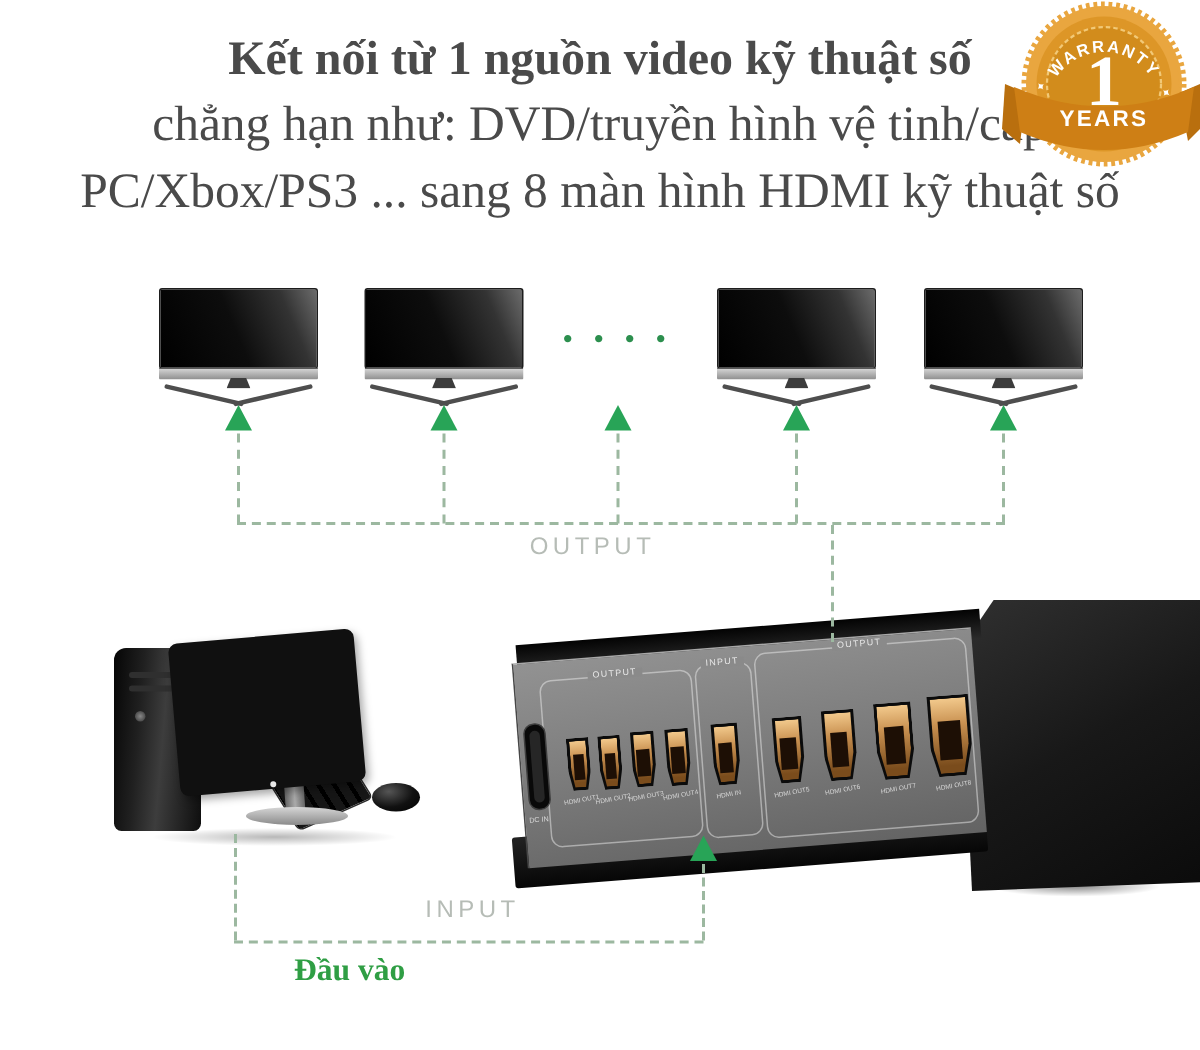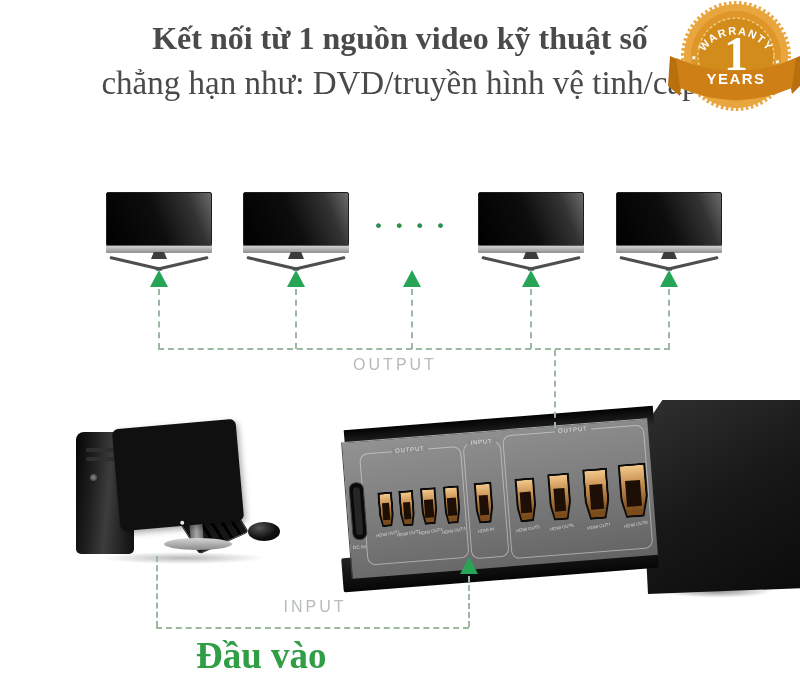--- a/index.html
+++ b/index.html
@@ -98,20 +98,21 @@
           white-space:nowrap;transform:scale(.72) rotate(-6deg);}
 </style>
 </head>
 <body>
 
 <div id="stage">
 
   <div id="heading">
     <div class="h1">Kết nối từ 1 nguồn video kỹ thuật số</div>
     <div class="h2">chẳng hạn như: DVD/truyền hình vệ tinh/cáp</div>
+    <div class="h3">PC/Xbox/PS3 ... sang 8 màn hình HDMI kỹ thuật số</div>
   </div>
 
   <svg id="badge" width="132" height="120" viewBox="0 0 132 120">
     <circle cx="68" cy="56" r="52" fill="#E9A63F"></circle>
     <circle cx="68" cy="56" r="52.5" fill="none" stroke="#E9A63F" stroke-width="5" stroke-dasharray="2.5 2.5"></circle>
     <circle cx="68" cy="56" r="45" fill="#DD9627"></circle>
     <circle cx="68" cy="56" r="38" fill="#D28C1C" stroke="#F2C977" stroke-width="1.5" stroke-dasharray="3 2"></circle>
     <path id="warc" d="M 31,64 A 38,38 0 0 1 105,64" fill="none"></path>
     <text font-family="Liberation Sans, sans-serif" font-size="11" font-weight="bold" fill="#ffffff" letter-spacing="1.5">
       <textPath href="#warc" startOffset="50%" text-anchor="middle">WARRANTY</textPath>
@@ -242,15 +243,15 @@
         <div class="plabel">HDMI OUT8</div>
       </div>
     </div>
   </div>
 
   <div class="dash-v" style="left:156px;top:556px;height:71px;"></div>
   <div class="dash-h" style="left:156px;top:627px;width:313px;"></div>
   <div class="dash-v" style="left:468px;top:576px;height:51px;"></div>
   <div class="arrow-up" style="left:460px;top:557px;"></div>
   <div class="lbl-en" style="left:250px;top:598px;width:130px;text-align:center;">INPUT</div>
-  <div class="lbl-vi" style="left:196px;top:634px;font-size:37px;">Đầu vào</div>
+  <div class="lbl-vi" style="left:196px;top:634px;font-size:21px;">Đầu vào</div>
 
 </div>
 
 </body></html>

